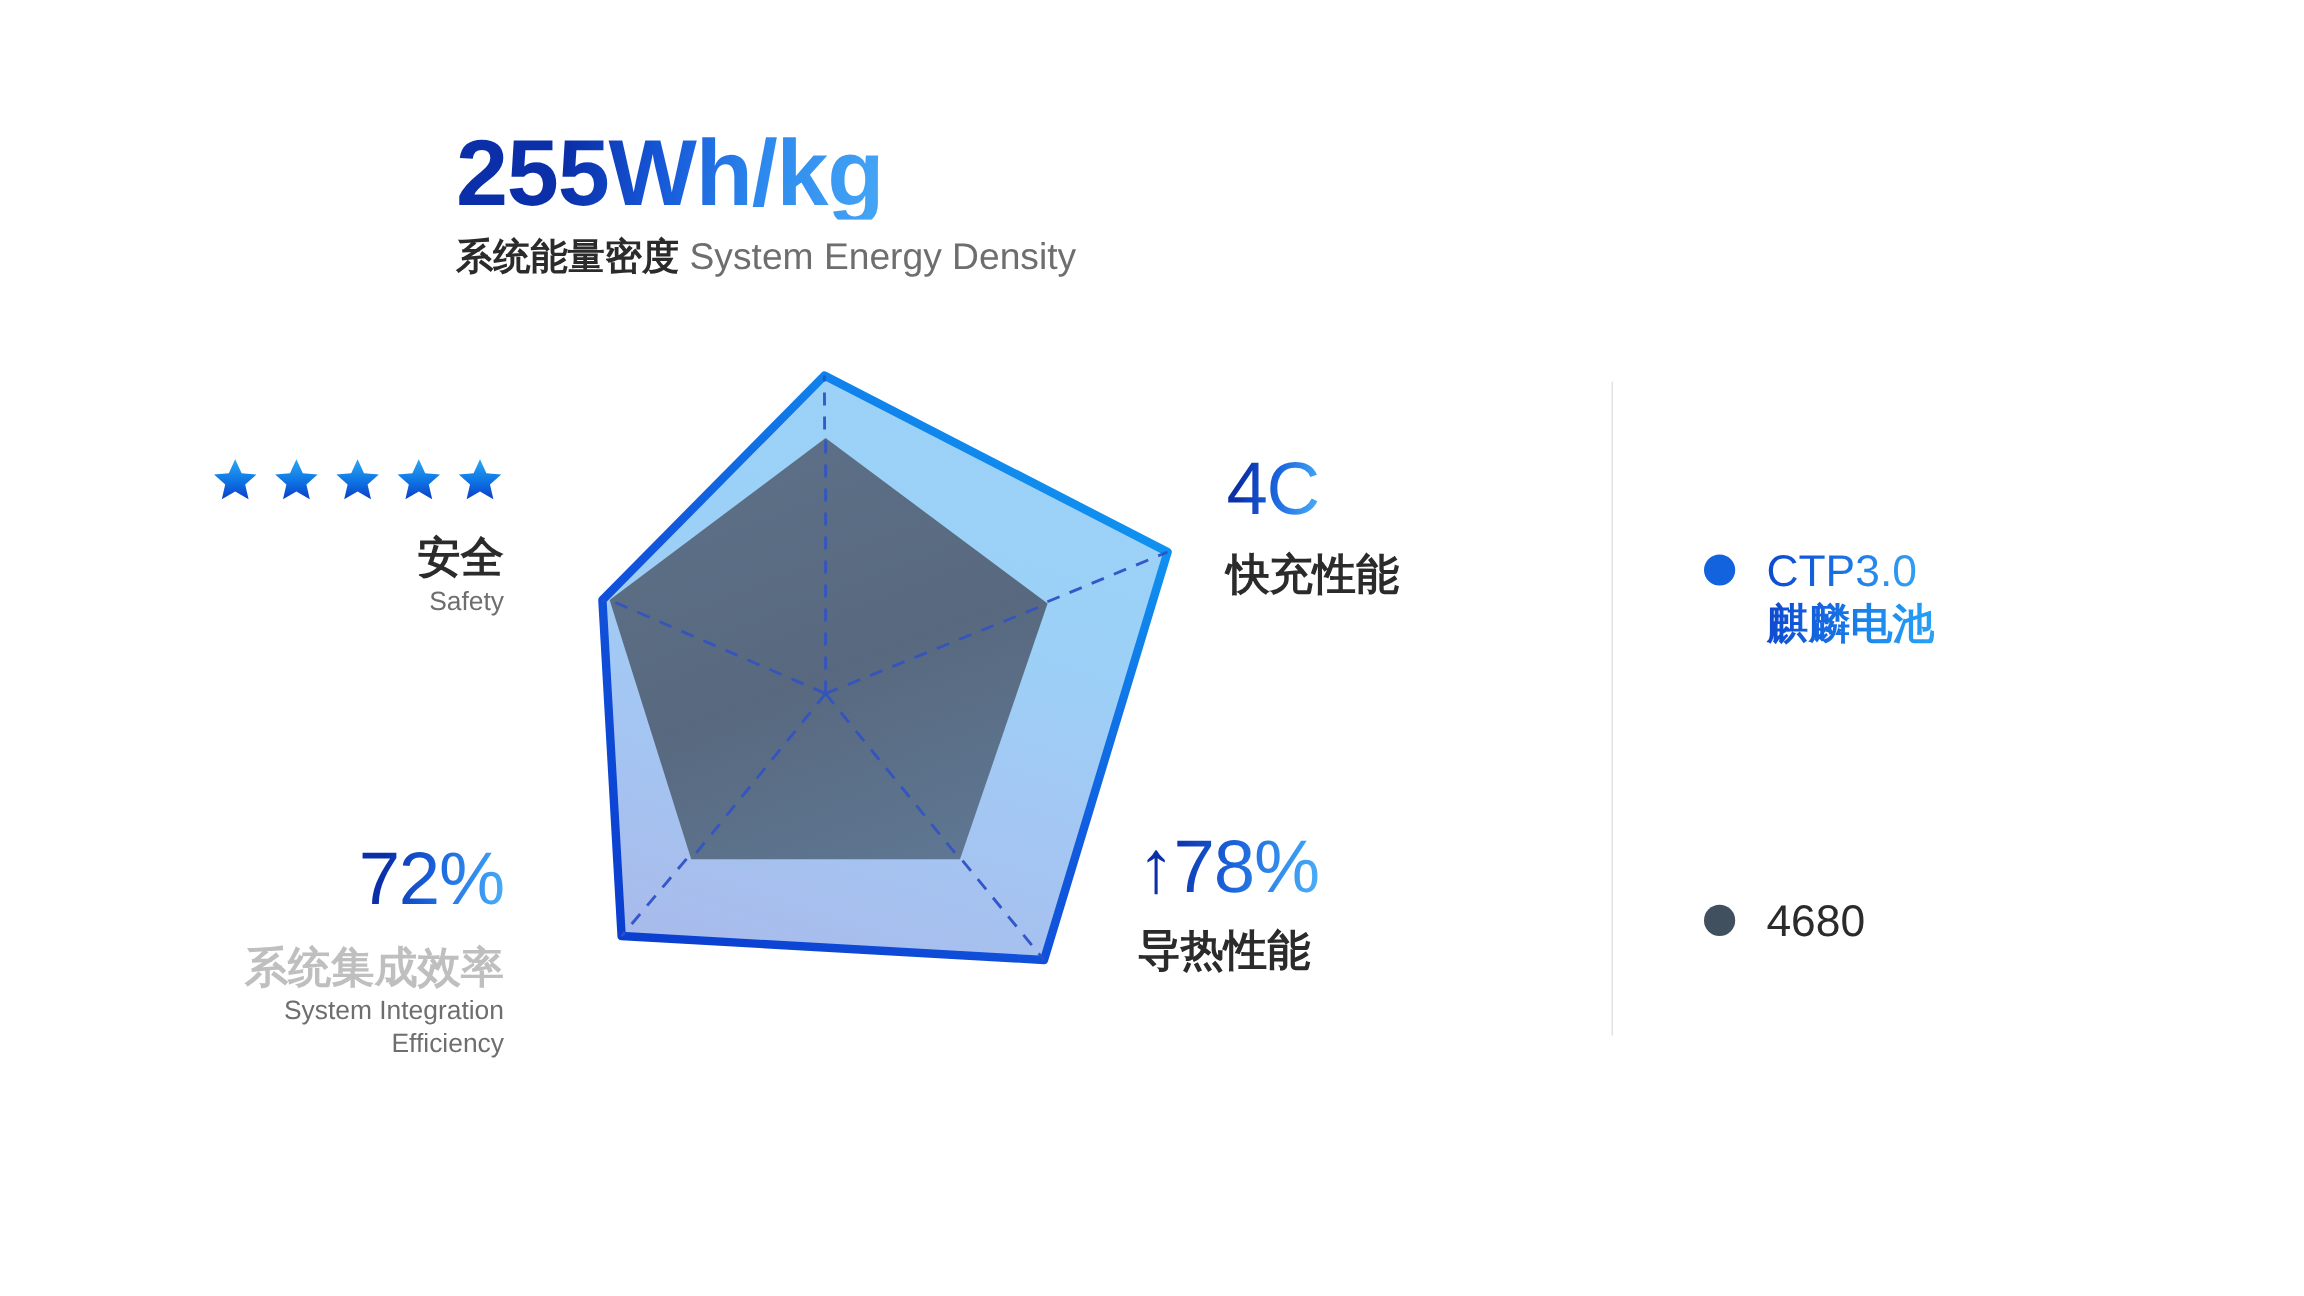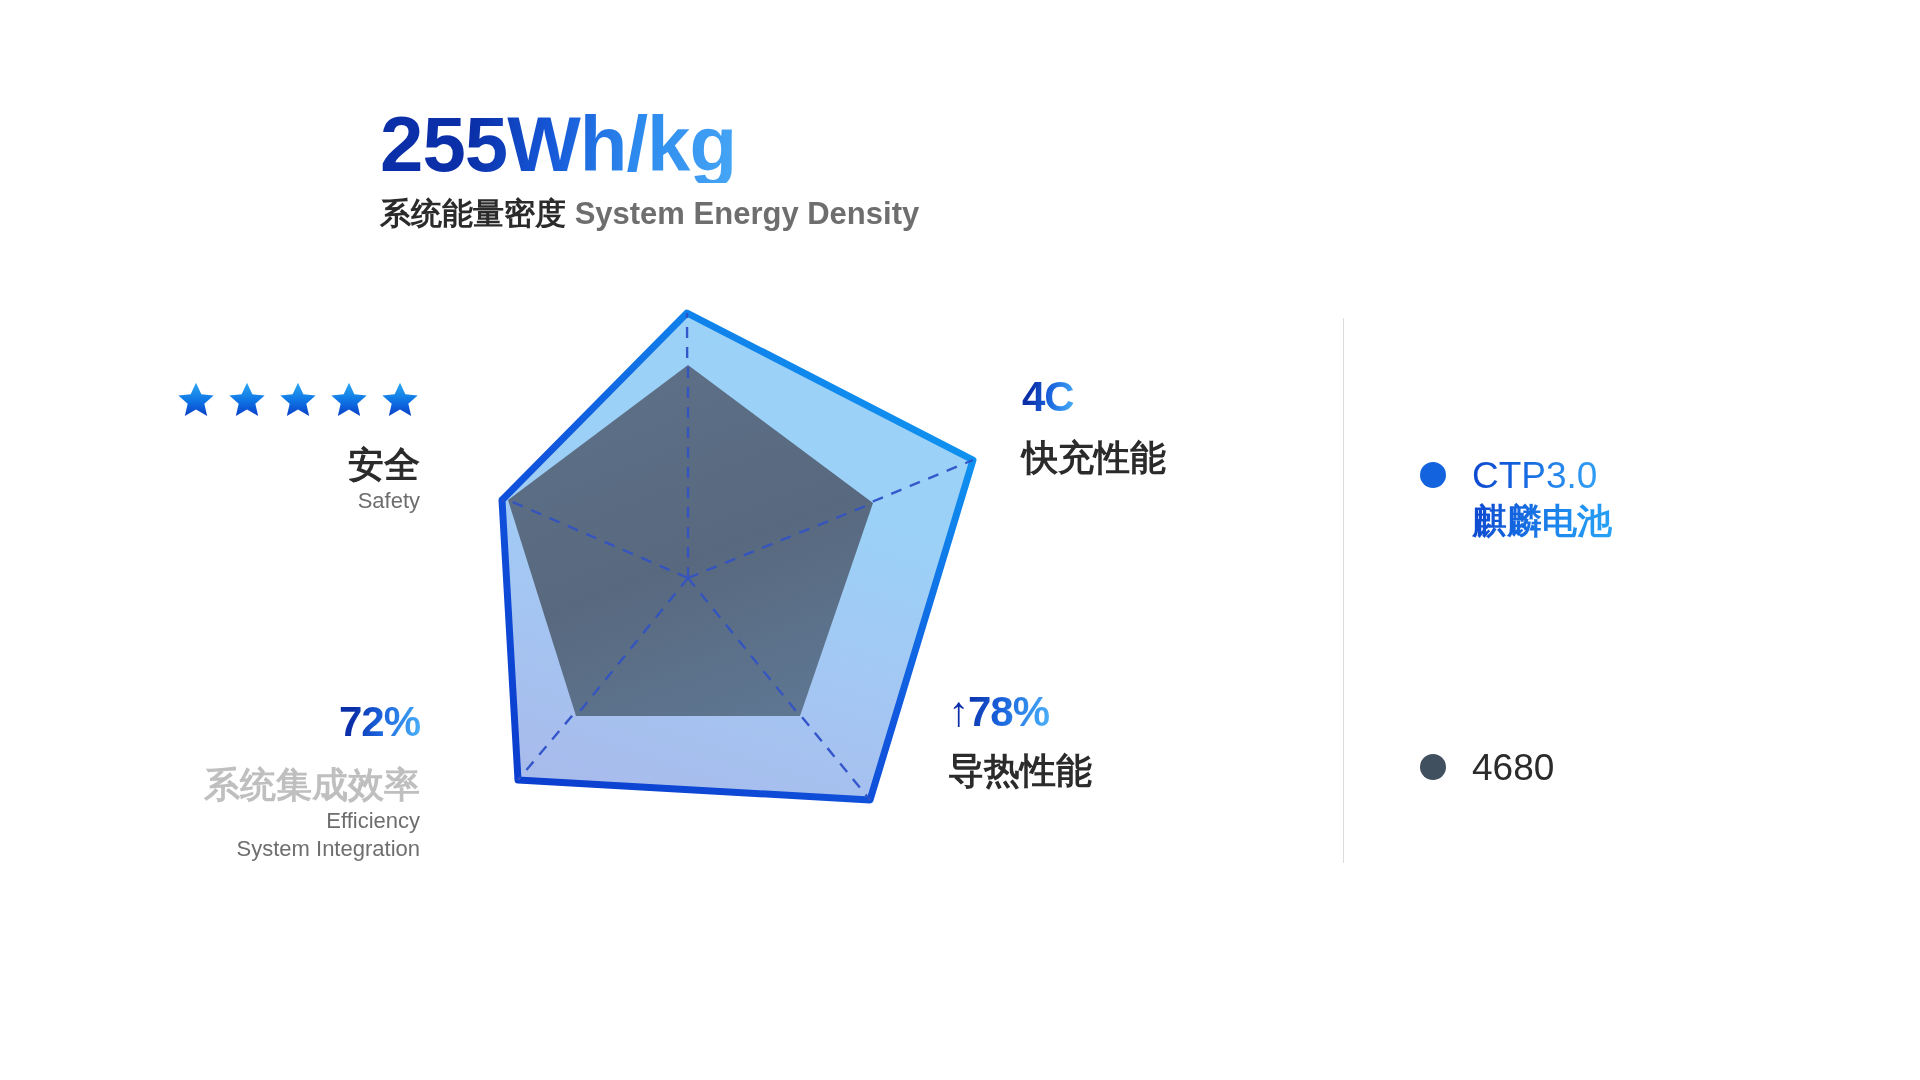--- a/index.html
+++ b/index.html
@@ -19,26 +19,26 @@
   }
   .headline-value{
     font-size:78px;font-weight:700;line-height:1.0;letter-spacing:-1px;
     background:linear-gradient(100deg,#0A2FA8 0%,#0A2FA8 26%,#1658D8 48%,#2E8BEE 72%,#46A6F5 100%);
     -webkit-background-clip:text;background-clip:text;
     -webkit-text-fill-color:transparent;color:transparent;
     display:inline-block;
   }
   .headline-sub{margin-top:12px;font-size:31px;line-height:1.2;white-space:nowrap;}
   .cn-strong{color:#2B2B2B;font-weight:700;}
-  .en-mid{color:#6E6E6E;font-weight:700;}
+  .en-mid{color:#6E6E6E;font-weight:400;}
 
   
   .metric{position:absolute;}
   .metric .value{
-    font-size:42px;font-weight:700;line-height:1.05;letter-spacing:-1px;
+    font-size:62px;font-weight:400;line-height:1.05;letter-spacing:-1px;
     display:inline-block;
     background:linear-gradient(100deg,#0A2FA8 0%,#0A2FA8 18%,#1A63DC 52%,#3B9BF2 85%,#4FB0F8 100%);
     -webkit-background-clip:text;background-clip:text;
     -webkit-text-fill-color:transparent;color:transparent;
   }
   .metric .cn{font-size:36px;font-weight:700;color:#2B2B2B;line-height:1.25;}
   .metric .cn.faded{color:#BFBFBF;font-weight:700;}
   .metric .en{font-size:22px;font-weight:400;color:#6E6E6E;line-height:1.28;}
 
   #metric-safety{left:60px;top:380px;width:360px;text-align:right;}
@@ -166,22 +166,22 @@
   </div>
 
   <div class="metric" id="metric-fast">
     <div class="value">4C</div>
     <div class="cn">快充性能</div>
   </div>
 
   <div class="metric" id="metric-integration">
     <div class="value">72%</div>
     <div class="cn faded">系统集成效率</div>
+    <div class="en">System Integration</div>
     <div class="en">Efficiency</div>
-    <div class="en">System Integration</div>
   </div>
 
   <div class="metric" id="metric-thermal">
     <div class="value">↑78%</div>
     <div class="cn">导热性能</div>
   </div>
 
   <div class="divider"></div>
 
   <div class="legend">

